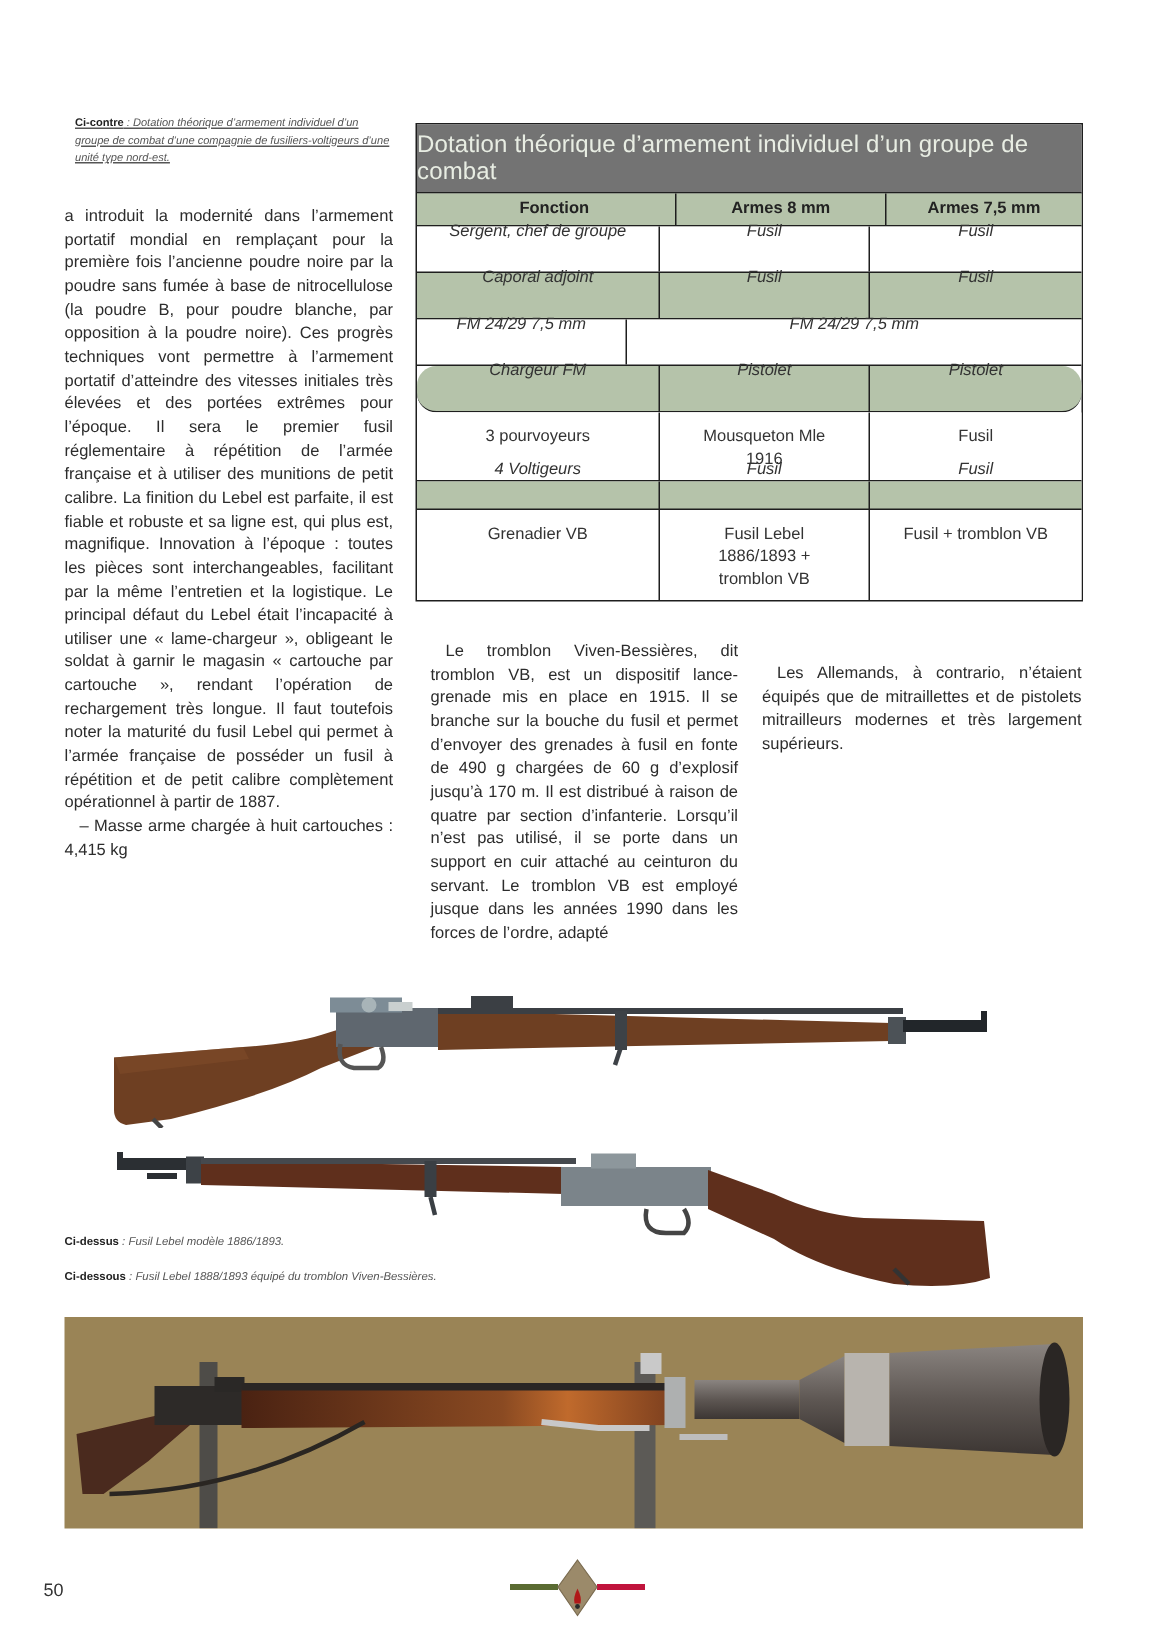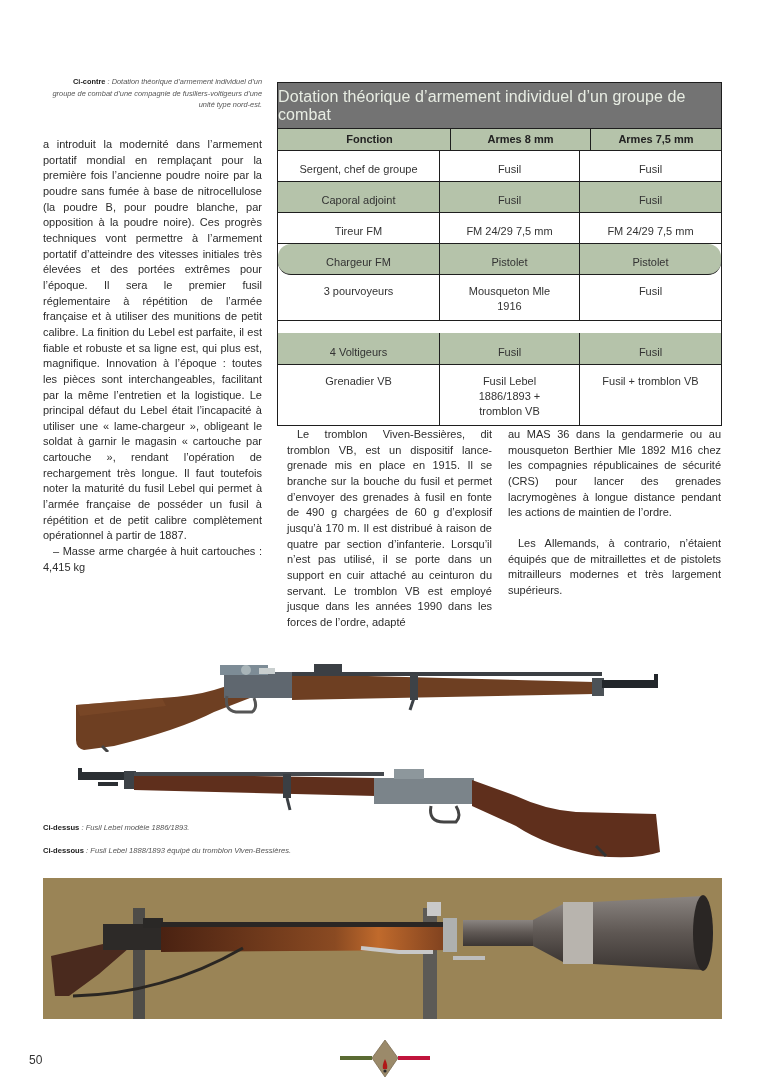--- a/index.html
+++ b/index.html
@@ -1,21 +1,21 @@
 <!DOCTYPE html>
 <html><head>
 <meta charset="utf-8">
 <style>
   * { margin: 0; padding: 0; box-sizing: border-box; }
   html, body { width: 771px; height: 1092px; background: #ffffff; overflow: hidden; }
   body { position: relative; font-family: "Liberation Sans", "DejaVu Sans", sans-serif; color: #2a2a2a; }
 
   .caption-top {
     position: absolute; left: 50px; top: 76px; width: 212px;
-    font-size: 7.4px; line-height: 11.5px; text-align: right; font-style: italic; color: #555;
+    font-size: 7.4px; line-height: 11.5px; font-style: italic; color: #555; text-decoration: underline;
   }
   .caption-top b, .cap b { font-style: normal; font-weight: bold; color: #222; }
 
   
   .tbl { position: absolute; left: 277px; top: 82px; width: 445px; border: 1.5px solid #1e1e1e; }
   .tbl-title {
     height: 46px; background: #737373; color: #e8ede3; font-size: 16px;
     display: flex; align-items: center; justify-content: center; border-bottom: 1.5px solid #1e1e1e;
     letter-spacing: 0.1px;
   }
@@ -23,21 +23,21 @@
   .tbl-row:last-child { border-bottom: none; }
   .tbl-row.green { background: #b5c3aa; }
   .tbl-row.white { background: #ffffff; }
   .tbl-cell {
     font-size: 11px; color: #333; text-align: center; line-height: 15px;
     display: flex; justify-content: center; border-right: 1.5px solid #1e1e1e;
   }
   .tbl-cell:last-child { border-right: none; }
   .c1 { width: 162px; } .c2 { width: 140px; } .c3 { flex: 1; }
   .hdr .tbl-cell { font-weight: bold; color: #222; align-items: center; }
-  .bottom-al { align-items: flex-end; padding-bottom: 4px; }
+  .bottom-al { align-items: flex-end; padding-bottom: 19px; font-style: italic; }
   .top-al { align-items: flex-start; padding-top: 9px; }
 
   .col-text {
     position: absolute; font-size: 11px; line-height: 15.65px; color: #2c2c2c;
     text-align: justify; text-align-last: left;
   }
   .col-text p { text-indent: 0; }
   .col-text p.ind { text-indent: 10px; }
   .col-text p.gap { margin-top: 15px; }
   .col-left { left: 43px; top: 137px; width: 219px; }
@@ -70,55 +70,53 @@
     <div class="tbl-cell c1 bottom-al">Sergent, chef de groupe</div>
     <div class="tbl-cell c2 bottom-al">Fusil</div>
     <div class="tbl-cell c3 bottom-al">Fusil</div>
   </div>
   <div class="tbl-row green" style="height:31px;">
     <div class="tbl-cell c1 bottom-al">Caporal adjoint</div>
     <div class="tbl-cell c2 bottom-al">Fusil</div>
     <div class="tbl-cell c3 bottom-al">Fusil</div>
   </div>
   <div class="tbl-row white" style="height:31px;">
-    <div class="tbl-cell c1 bottom-al">Tireur FM</div>
     <div class="tbl-cell c2 bottom-al">FM 24/29 7,5 mm</div>
     <div class="tbl-cell c3 bottom-al">FM 24/29 7,5 mm</div>
   </div>
   <div class="tbl-row green" style="height:31px;border-radius:13px;">
     <div class="tbl-cell c1 bottom-al">Chargeur FM</div>
     <div class="tbl-cell c2 bottom-al">Pistolet</div>
     <div class="tbl-cell c3 bottom-al">Pistolet</div>
   </div>
   <div class="tbl-row white" style="height:46px;">
     <div class="tbl-cell c1 top-al">3 pourvoyeurs</div>
     <div class="tbl-cell c2 top-al" style="padding-left:22px;padding-right:22px;">Mousqueton Mle 1916</div>
     <div class="tbl-cell c3 top-al">Fusil</div>
   </div>
-  <div class="tbl-row green" style="height:32px;margin-top:12px;">
+  <div class="tbl-row green" style="height:19px;">
     <div class="tbl-cell c1 bottom-al">4 Voltigeurs</div>
     <div class="tbl-cell c2 bottom-al">Fusil</div>
     <div class="tbl-cell c3 bottom-al">Fusil</div>
   </div>
   <div class="tbl-row white" style="height:60px;">
     <div class="tbl-cell c1 top-al">Grenadier VB</div>
     <div class="tbl-cell c2 top-al" style="padding-left:36px;padding-right:36px;">Fusil Lebel 1886/1893 + tromblon VB</div>
     <div class="tbl-cell c3 top-al">Fusil + tromblon VB</div>
   </div>
 </div>
 
 <div class="col-text col-left">
   <p>a introduit la modernité dans l’armement portatif mondial en remplaçant pour la première fois l’ancienne poudre noire par la poudre sans fumée à base de nitrocellulose (la poudre B, pour poudre blanche, par opposition à la poudre noire). Ces progrès techniques vont permettre à l’armement portatif d’atteindre des vitesses initiales très élevées et des portées extrêmes pour l’époque. Il sera le premier fusil réglementaire à répétition de l’armée française et à utiliser des munitions de petit calibre. La finition du Lebel est parfaite, il est fiable et robuste et sa ligne est, qui plus est, magnifique. Innovation à l’époque : toutes les pièces sont interchangeables, facilitant par la même l’entretien et la logistique. Le principal défaut du Lebel était l’incapacité à utiliser une « lame-chargeur », obligeant le soldat à garnir le magasin « cartouche par cartouche », rendant l’opération de rechargement très longue. Il faut toutefois noter la maturité du fusil Lebel qui permet à l’armée française de posséder un fusil à répétition et de petit calibre complètement opérationnel à partir de 1887.</p>
   <p class="ind">– Masse arme chargée à huit cartouches : 4,415 kg</p>
 </div>
 <div class="col-text col-mid">
   <p class="ind">Le tromblon Viven-Bessières, dit tromblon VB, est un dispositif lance-grenade mis en place en 1915. Il se branche sur la bouche du fusil et permet d’envoyer des grenades à fusil en fonte de 490 g chargées de 60 g d’explosif jusqu’à 170 m. Il est distribué à raison de quatre par section d’infanterie. Lorsqu’il n’est pas utilisé, il se porte dans un support en cuir attaché au ceinturon du servant. Le tromblon VB est employé jusque dans les années 1990 dans les forces de l’ordre, adapté</p>
 </div>
 <div class="col-text col-right">
-  <p>au MAS 36 dans la gendarmerie ou au mousqueton Berthier Mle 1892 M16 chez les compagnies républicaines de sécurité (CRS) pour lancer des grenades lacrymogènes à longue distance pendant les actions de maintien de l’ordre.</p>
   <p class="ind gap">Les Allemands, à contrario, n’étaient équipés que de mitraillettes et de pistolets mitrailleurs modernes et très largement supérieurs.</p>
 </div>
 
 <svg class="rifle" style="left:74px;top:660px;" width="590" height="92" viewBox="0 0 590 92">
 
   <path d="M2 45 L88 38 Q120 36 140 30 L172 20 L176 38 L140 52 Q105 70 40 86 L10 90 Q2 88 2 80 Z" fill="#6e3f22"></path>
   <path d="M2 45 L88 38 L92 46 L6 56 Z" fill="#7f4b2a" opacity="0.6"></path>
 
   <rect x="150" y="12" width="70" height="26" fill="#5f676f"></rect>
   <rect x="146" y="5" width="48" height="10" fill="#7d8c96"></rect>

